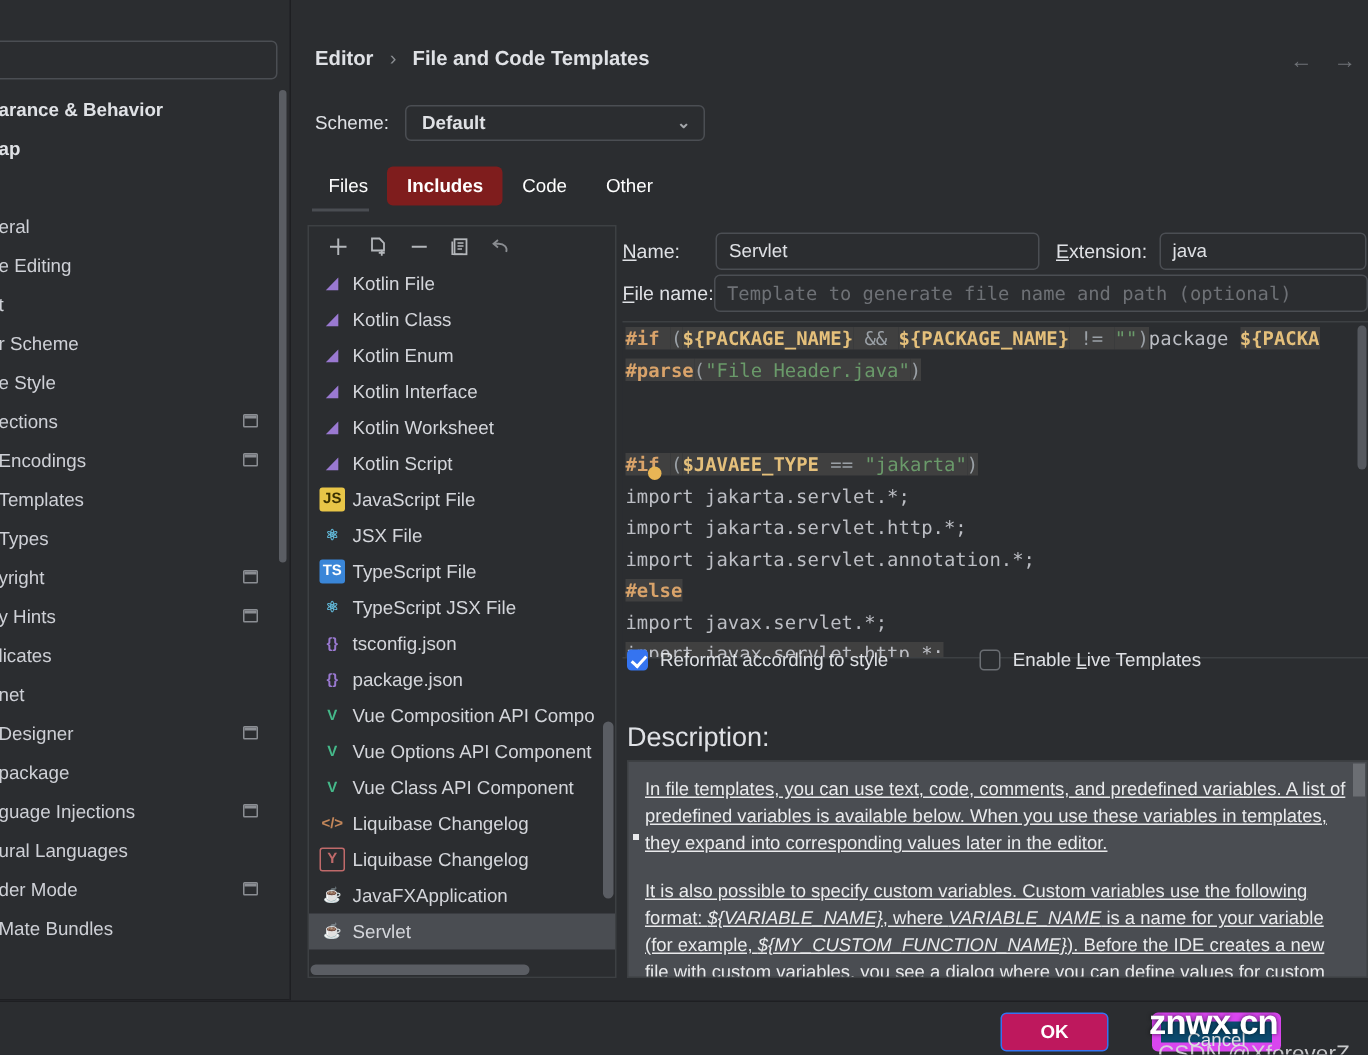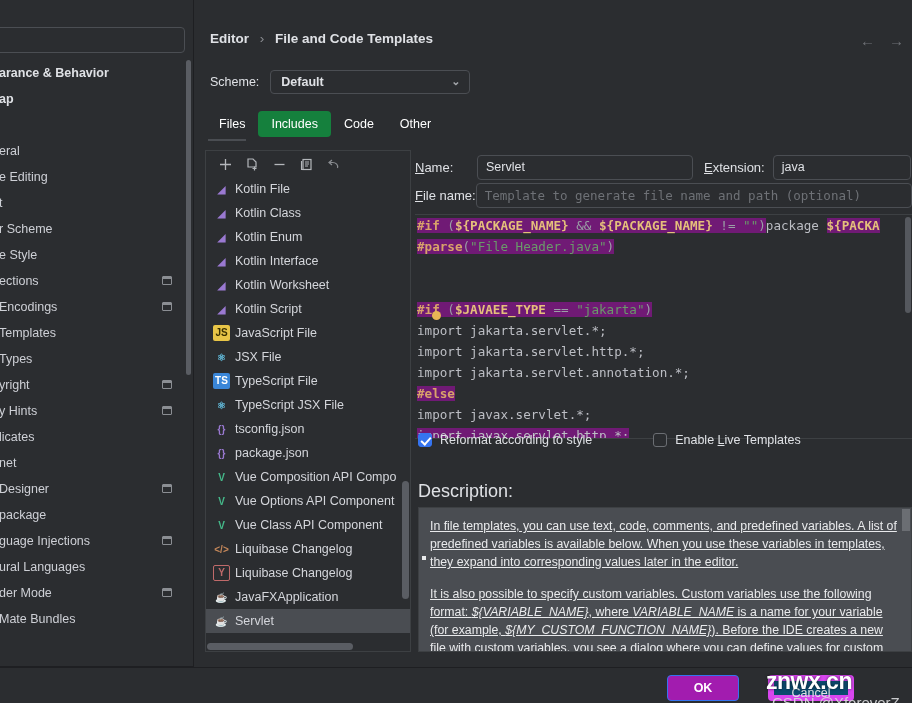--- a/index.html
+++ b/index.html
@@ -106,21 +106,21 @@
   }
 
   .tabs {
     position: absolute; left: 12px; top: 111px;
     display: flex; align-items: stretch; height: 26px;
   }
   .tab {
     padding: 0 13px; height: 26px; line-height: 26px;
     font-size: 12.5px; color: #ffffff; border-radius: 4px;
   }
-  .tab.active { background: #15803d; color: #ffffff; }
+  .tab.active { background: #7f1d1d; color: #ffffff; font-weight: bold; }
   .tab-underline {
     position: absolute; left: 14px; top: 139px;
     width: 38px; height: 2px; background: #4a4d52;
   }
 
   
   .list-panel {
     position: absolute; left: 11px; top: 150px;
     width: 206px; height: 502px;
     background: #2b2d30;
@@ -217,21 +217,21 @@
     height: 225px;
     background: #2b2d30;
     border-top: 1px solid #3d4043;
     border-bottom: 1px solid #3d4043;
     overflow: hidden;
     font-family: "DejaVu Sans Mono", monospace;
     font-size: 12.6px;
     line-height: 21px;
   }
   .cline { white-space: pre; padding-left: 2px; height: 21px; }
-  .hl { background: #701a75; margin-top: 10px; }
+  .hl { background: #404040; margin-top: 10px; }
   .kw { color: #d9a36a; font-weight: bold; }
   .var { color: #e5c07b; font-weight: bold; }
   .str { color: #6a9a6a; }
   .pln { color: #bcbec4; }
   .op  { color: #9aa0a6; }
   .caret-dot {
     position: absolute; left: 17px; top: 96px;
     width: 9px; height: 9px; border-radius: 50%;
     background: #e8b555;
   }
@@ -290,21 +290,21 @@
     background: #2b2d30;
     border-top: 1px solid #1e1f22;
   }
   .btn {
     position: absolute; top: 7px;
     height: 26px; line-height: 25px; text-align: center;
     border-radius: 4px; font-size: 12.5px;
   }
   .btn-ok {
     left: 667px; width: 72px;
-    background: #a21caf; color: #ffffff; font-weight: bold;
+    background: #be185d; color: #ffffff; font-weight: bold;
     border: 1px solid #3574f0;
   }
   .btn-cancel {
     left: 768px; width: 86px;
     background: #0c4a6e; color: #dfe1e5;
     border: 6px solid #d946ef;
   }
 
   
   .wm-main {

